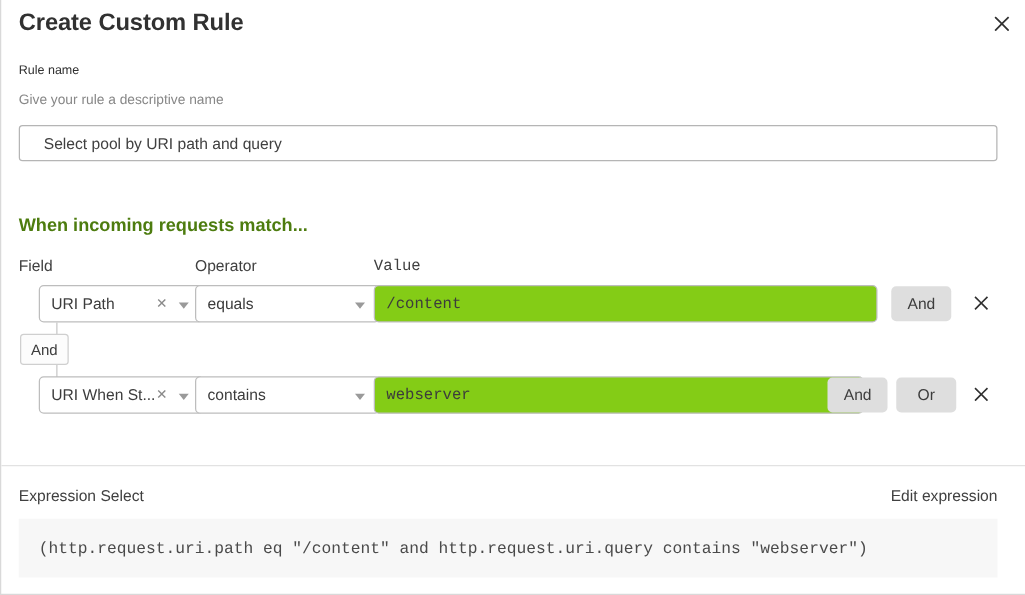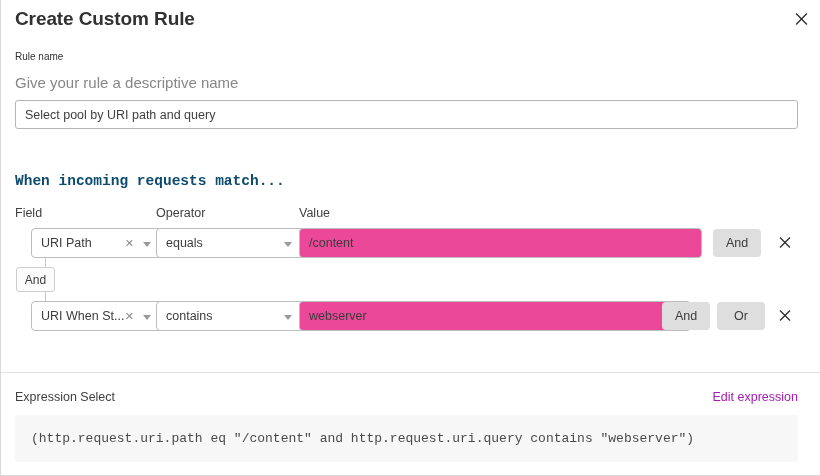--- a/index.html
+++ b/index.html
@@ -44,57 +44,56 @@
   
   #rule-name-label {
     position: absolute;
     left: 14px; top: 51px;
     font-size: 10px;
     color: #313131;
   }
   #rule-name-help {
     position: absolute;
     left: 14px; top: 74px;
-    font-size: 15px;
+    font-size: 11px;
     color: #878787;
   }
   #rule-name-input {
     position: absolute;
     left: 14px; top: 100px;
     width: 783px; height: 29px;
     border: 1px solid #b5b5b5;
     border-radius: 3px;
     background: #ffffff;
     font-family: "Liberation Sans", sans-serif;
     font-size: 12.5px;
     color: #404040;
-    padding: 0 9px;
+    padding: 0 19px;
     outline: none;
   }
 
   
   #section-heading {
     position: absolute;
     left: 14px; top: 173px;
     font-size: 14.5px;
     font-weight: bold;
-    color: #0c4a6e;
-    font-family: Liberation Mono, monospace;
+    color: #4d7c0f;
   }
 
   
   .col-label {
     position: absolute;
     top: 206px;
     font-size: 12.5px;
     color: #404040;
   }
   #label-field    { left: 14px; }
   #label-operator { left: 155px; }
-  #label-value    { left: 298px; }
+  #label-value    { left: 298px; font-family: Liberation Mono, monospace; }
 
   
   .cond-row { position: absolute; left: 0; height: 30px; }
   #row-1 { top: 228px; }
   #row-2 { top: 301px; }
 
   .select-box {
     position: absolute;
     height: 30px;
     border: 1px solid #bdbdbd;
@@ -132,22 +131,22 @@
   .field-select .chevron { right: 11px; }
 
   .operator-select { left: 155px; width: 148px; }
   .operator-select .chevron { right: 11px; }
 
   .value-input {
     position: absolute;
     height: 30px;
     border: 1px solid #bdbdbd;
     border-radius: 4px;
-    background: #ec4899;
-    font-family: Liberation Sans, sans-serif;
+    background: #84cc16;
+    font-family: Liberation Mono, monospace;
     font-size: 12.5px;
     color: #3c3c3c;
     padding: 0 9px;
     outline: none;
   }
   #value-1 { left: 298px; width: 403px; }
   #value-2 { left: 298px; width: 392px; }
 
   .logic-btn {
     position: absolute;
@@ -219,21 +218,21 @@
   #expr-label {
     position: absolute;
     left: 14px; top: 390px;
     font-size: 12.5px;
     color: #404040;
   }
   #edit-expr-link {
     position: absolute;
     right: 22px; top: 390px;
     font-size: 12.5px;
-    color: #a21caf;
+    color: #404040;
     text-decoration: none;
     cursor: pointer;
     margin-left: 12px;
   }
   #expr-code {
     position: absolute;
     left: 14px; top: 415px;
     width: 783px; height: 47px;
     background: #f7f7f7;
     display: flex; align-items: center;

